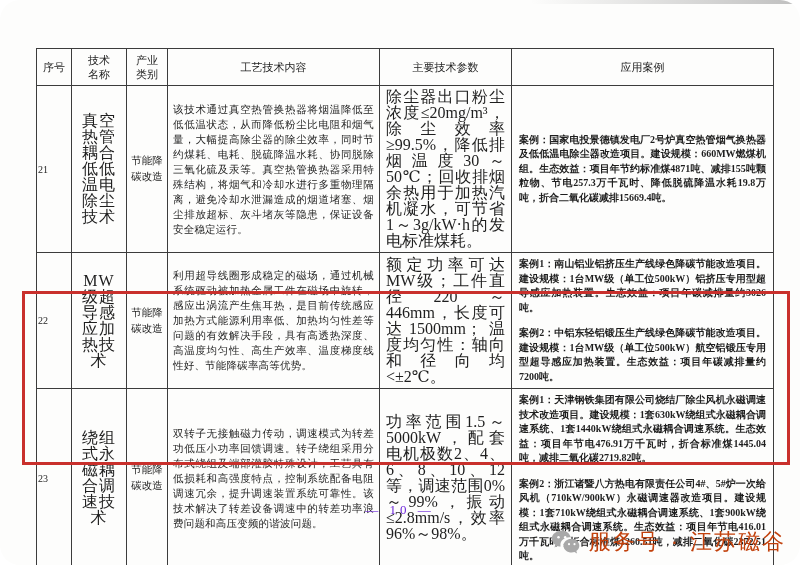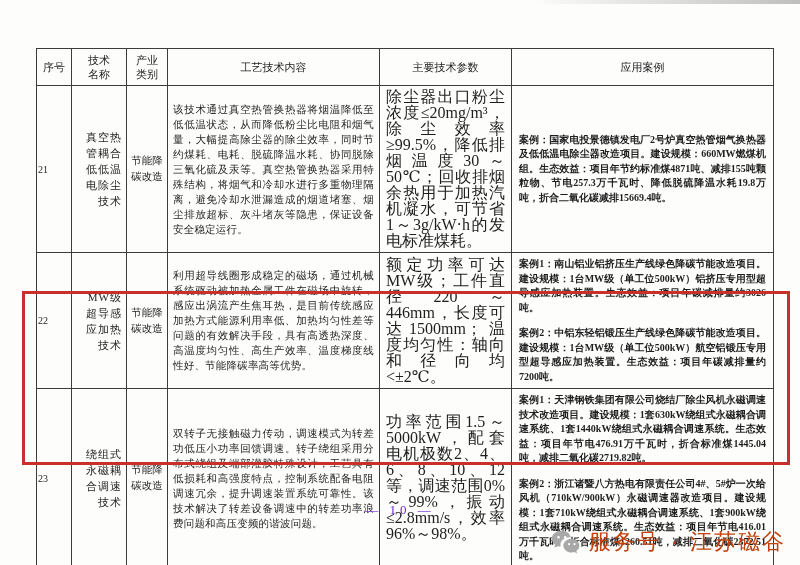--- a/index.html
+++ b/index.html
@@ -3,41 +3,42 @@
 <meta charset="utf-8">
 <style>
   html,body{margin:0;padding:0;}
   .sheet{
     position:relative;
     width:800px;height:565px;
     background:#fdfdfc;
     overflow:hidden;
     font-family:"Liberation Serif","DejaVu Serif",serif;
     color:#1e1e1e;
+    border-radius:20px;
   }
   .scan-smudge{
     position:absolute;top:0;right:0;width:270px;height:4px;
     background:linear-gradient(90deg, rgba(170,170,170,0), rgba(140,140,140,.55));
   }
   .doc-table-wrap{position:absolute;left:36px;top:48px;width:737px;}
   table.doc{
     width:100%;border-collapse:collapse;table-layout:fixed;
   }
   table.doc th, table.doc td{
     border:1px solid #3c3c3c;
     vertical-align:middle;
     font-weight:normal;
     overflow:hidden;
   }
   th.hcell{
     font-size:11px;font-weight:bold;text-align:center;line-height:14px;
     padding:2px 1px;
   }
   td.c-no{font-size:10px;text-align:left;}
-  td.c-name{font-size:11px;text-align:right;padding:2px 4px;line-height:16px;letter-spacing:1px;}
+  td.c-name{font-size:16px;text-align:center;padding:2px 4px;line-height:16px;letter-spacing:1px;}
   td.c-cat{font-size:10.5px;text-align:center;padding:2px 2px;line-height:16px;}
   td.c-proc{
     font-size:10.5px;line-height:15px;text-align:justify;
     padding:3px 5px;vertical-align:top;letter-spacing:.2px;margin-top:46px;
   }
   td.c-param{
     font-size:16px;line-height:16px;text-align:justify;
     padding:3px 6px;vertical-align:middle;
   }
   td.c-case{

